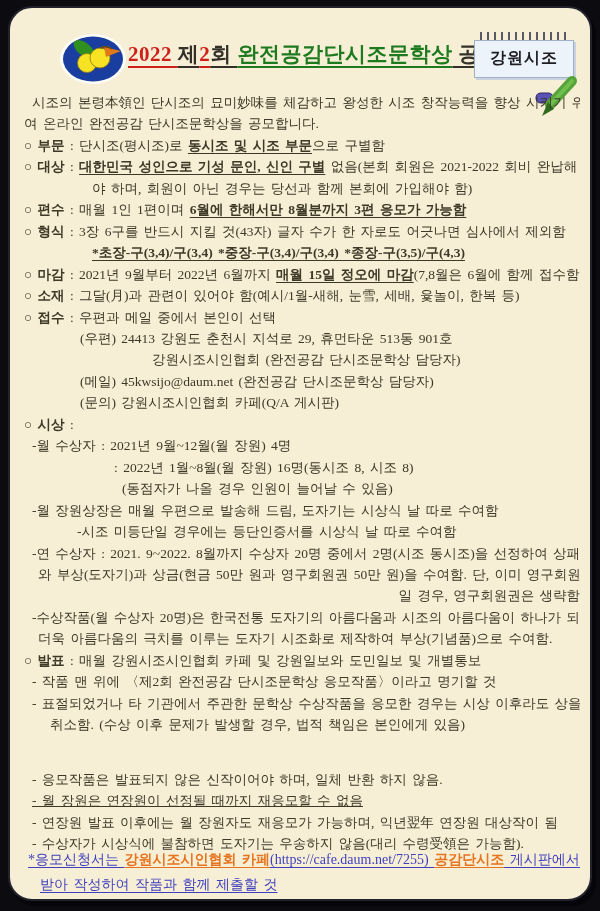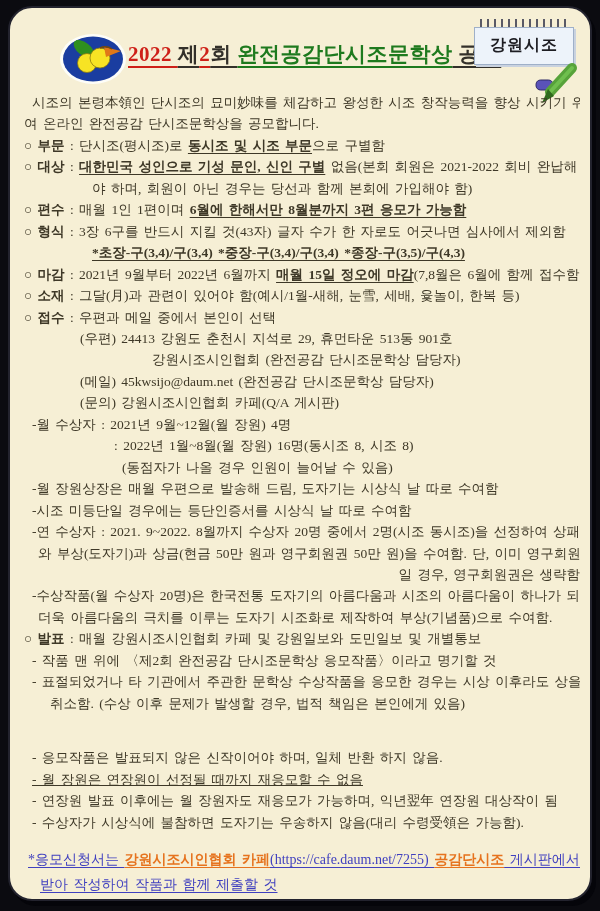--- a/index.html
+++ b/index.html
@@ -10,21 +10,21 @@
     background:#f6efd5;
     border:2px solid #23232e;
     border-radius:24px;
     box-shadow:4px 5px 0 #05050a;
   }
   
   .header{position:absolute;left:0;top:0;width:100%;height:84px;}
   .logo{position:absolute;left:46px;top:22px;}
   .title{position:absolute;left:118px;top:32px;font-size:21px;font-weight:bold;letter-spacing:0.5px;white-space:nowrap;}
   .title .tpart{text-decoration:underline;text-decoration-thickness:1.5px;text-underline-offset:5px;}
-  .badge-wrap{position:absolute;right:16px;top:11px;width:100px;height:82px;}
+  .badge-wrap{position:absolute;right:16px;top:24px;width:100px;height:82px;}
   .spiral{height:8px;margin:0 6px 0 6px;
     background:repeating-linear-gradient(90deg,#5a5a66 0 2px,transparent 2px 7px);}
   .badge{background:#edf3fa;border:1px solid #9fb0c8;box-shadow:2px 2px 0 #c9d2df;
     color:#1d1d22;font-weight:bold;font-size:16px;text-align:center;
     padding:7px 6px 8px 6px;letter-spacing:1px;}
   .crayon{position:absolute;right:-4px;top:44px;}
   
   .bodytext{position:absolute;left:14px;right:10px;top:84px;color:#3e3827;font-size:13.5px;}
   .bodytext .line{line-height:21.45px;white-space:pre;word-spacing:2px;overflow:hidden;}
   .footer{position:absolute;left:14px;right:10px;top:839px;font-size:14px;}
@@ -76,25 +76,26 @@
         <div class="line"><span>○ </span><span class="b">편수</span><span> : 매월 1인 1편이며 </span><span class="b u">6월에 한해서만 8월분까지 3편 응모가 가능함</span></div>
         <div class="line"><span>○ </span><span class="b">형식</span><span> : 3장 6구를 반드시 지킬 것(43자) 글자 수가 한 자로도 어긋나면 심사에서 제외함</span></div>
         <div class="line" style="padding-left: 68px;"><span class="b u">*초장-구(3,4)/구(3,4) *중장-구(3,4)/구(3,4) *종장-구(3,5)/구(4,3)</span></div>
         <div class="line"><span>○ </span><span class="b">마감</span><span> : 2021년 9월부터 2022년 6월까지 </span><span class="b u">매월 15일 정오에 마감</span><span>(7,8월은 6월에 함께 접수함)</span></div>
         <div class="line"><span>○ </span><span class="b">소재</span><span> : 그달(月)과 관련이 있어야 함(예시/1월-새해, 눈雪, 세배, 윷놀이, 한복 등)</span></div>
         <div class="line"><span>○ </span><span class="b">접수</span><span> : 우편과 메일 중에서 본인이 선택</span></div>
         <div class="line" style="padding-left: 56px;"><span>(우편) 24413 강원도 춘천시 지석로 29, 휴먼타운 513동 901호</span></div>
         <div class="line" style="padding-left: 128px;"><span>강원시조시인협회 (완전공감 단시조문학상 담당자)</span></div>
         <div class="line" style="padding-left: 56px;"><span>(메일) 45kwsijo@daum.net (완전공감 단시조문학상 담당자)</span></div>
         <div class="line" style="padding-left: 56px;"><span>(문의) 강원시조시인협회 카페(Q/A 게시판)</span></div>
+        <div class="line"><span>○ </span><span class="b">시상</span><span> :</span></div>
         <div class="line" style="padding-left: 8px;"><span>-월 수상자 : 2021년 9월~12월(월 장원) 4명</span></div>
         <div class="line" style="padding-left: 90px;"><span>: 2022년 1월~8월(월 장원) 16명(동시조 8, 시조 8)</span></div>
         <div class="line" style="padding-left: 98px;"><span>(동점자가 나올 경우 인원이 늘어날 수 있음)</span></div>
         <div class="line" style="padding-left: 8px;"><span>-월 장원상장은 매월 우편으로 발송해 드림, 도자기는 시상식 날 따로 수여함</span></div>
-        <div class="line" style="padding-left: 8px;"><span>-시조 미등단일 경우에는 등단인증서를 시상식 날 따로 수여함</span></div>
+        <div class="line" style="padding-left: 8px; margin-left: 45px;"><span>-시조 미등단일 경우에는 등단인증서를 시상식 날 따로 수여함</span></div>
         <div class="line" style="padding-left: 8px; text-align: right;"><span>-연 수상자 : 2021. 9~2022. 8월까지 수상자 20명 중에서 2명(시조 동시조)을 선정하여 상패</span></div>
         <div class="line" style="padding-left: 14px;"><span>와 부상(도자기)과 상금(현금 50만 원과 영구회원권 50만 원)을 수여함. 단, 이미 영구회원</span></div>
         <div class="line" style="padding-left: 14px; text-align: right;"><span>일 경우, 영구회원권은 생략함</span></div>
         <div class="line" style="padding-left: 8px;"><span>-수상작품(월 수상자 20명)은 한국전통 도자기의 아름다움과 시조의 아름다움이 하나가 되어</span></div>
         <div class="line" style="padding-left: 14px;"><span>더욱 아름다움의 극치를 이루는 도자기 시조화로 제작하여 부상(기념품)으로 수여함.</span></div>
         <div class="line"><span>○ </span><span class="b">발표</span><span> : 매월 강원시조시인협회 카페 및 강원일보와 도민일보 및 개별통보</span></div>
         <div class="line" style="padding-left: 8px;"><span>- 작품 맨 위에 〈제2회 완전공감 단시조문학상 응모작품〉이라고 명기할 것</span></div>
         <div class="line" style="padding-left: 8px;"><span>- 표절되었거나 타 기관에서 주관한 문학상 수상작품을 응모한 경우는 시상 이후라도 상을</span></div>
         <div class="line" style="padding-left: 26px;"><span>취소함. (수상 이후 문제가 발생할 경우, 법적 책임은 본인에게 있음)</span></div>
         <div class="line" style="padding-left: 8px; margin-top: 33px;"><span>- 응모작품은 발표되지 않은 신작이어야 하며, 일체 반환 하지 않음.</span></div>

